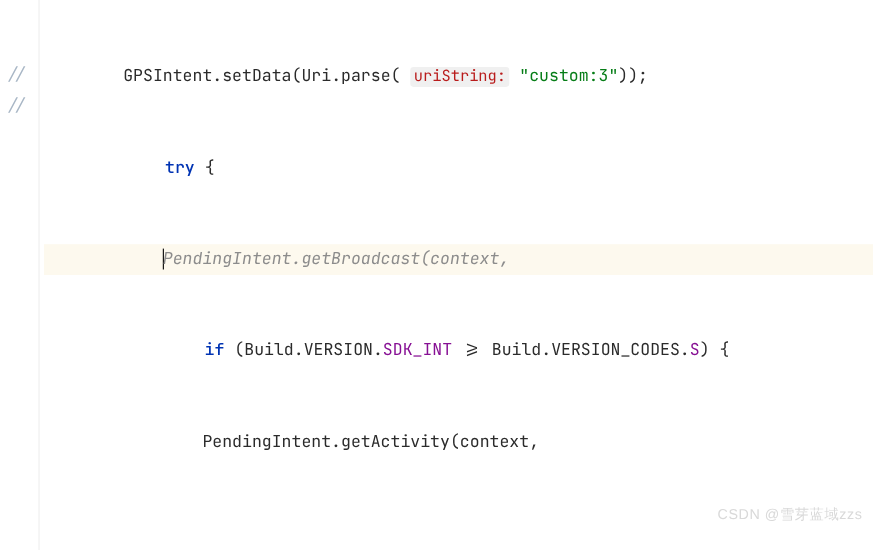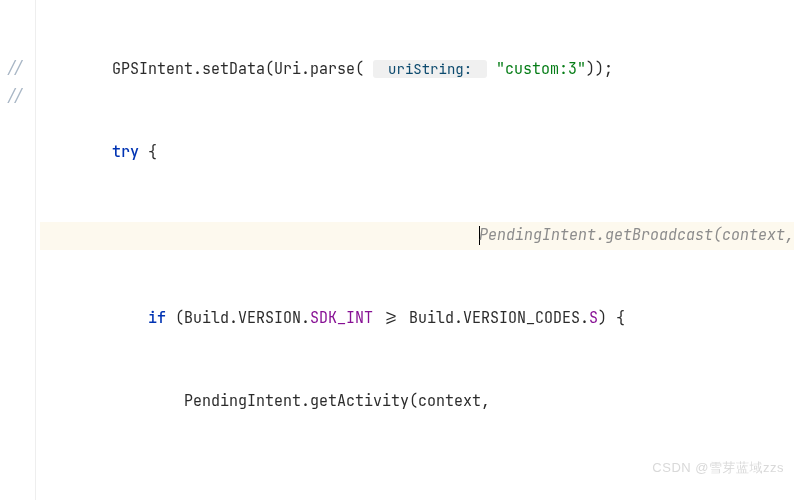--- a/index.html
+++ b/index.html
@@ -34,28 +34,27 @@
   .code {
     flex: 1;
     white-space: pre;
     padding-left: 4px;
   }
   .code-line {
     height: 27.7px;
   }
   .hl-line {
     background: #fdf9ee;
-    text-align: right;
   }
-  .kw { color: #0033b3; font-weight: 500; }
+  .kw { color: #0033b3; font-weight: 500; margin-left: 38px; }
   .method-italic { color: #2b2b2b; }
   .static-field { color: #871094; }
   .str { color: #067d17; }
   .comment { color: #8c8c8c; font-style: italic; }
-  .hint { color: #0c4a6e; background: #f0f0f0; border-radius: 3px; padding: 0 15px; font-size: 14px; font-style: normal; }
+  .hint { color: #b91c1c; background: #f0f0f0; border-radius: 3px; padding: 0 3px; font-size: 14px; font-style: normal; }
   .cursor {
     display: inline-block;
     width: 1px;
     height: 19px;
     background: #000;
     vertical-align: middle;
     margin-right: -1px;
   }
   .watermark {
     position: absolute;

